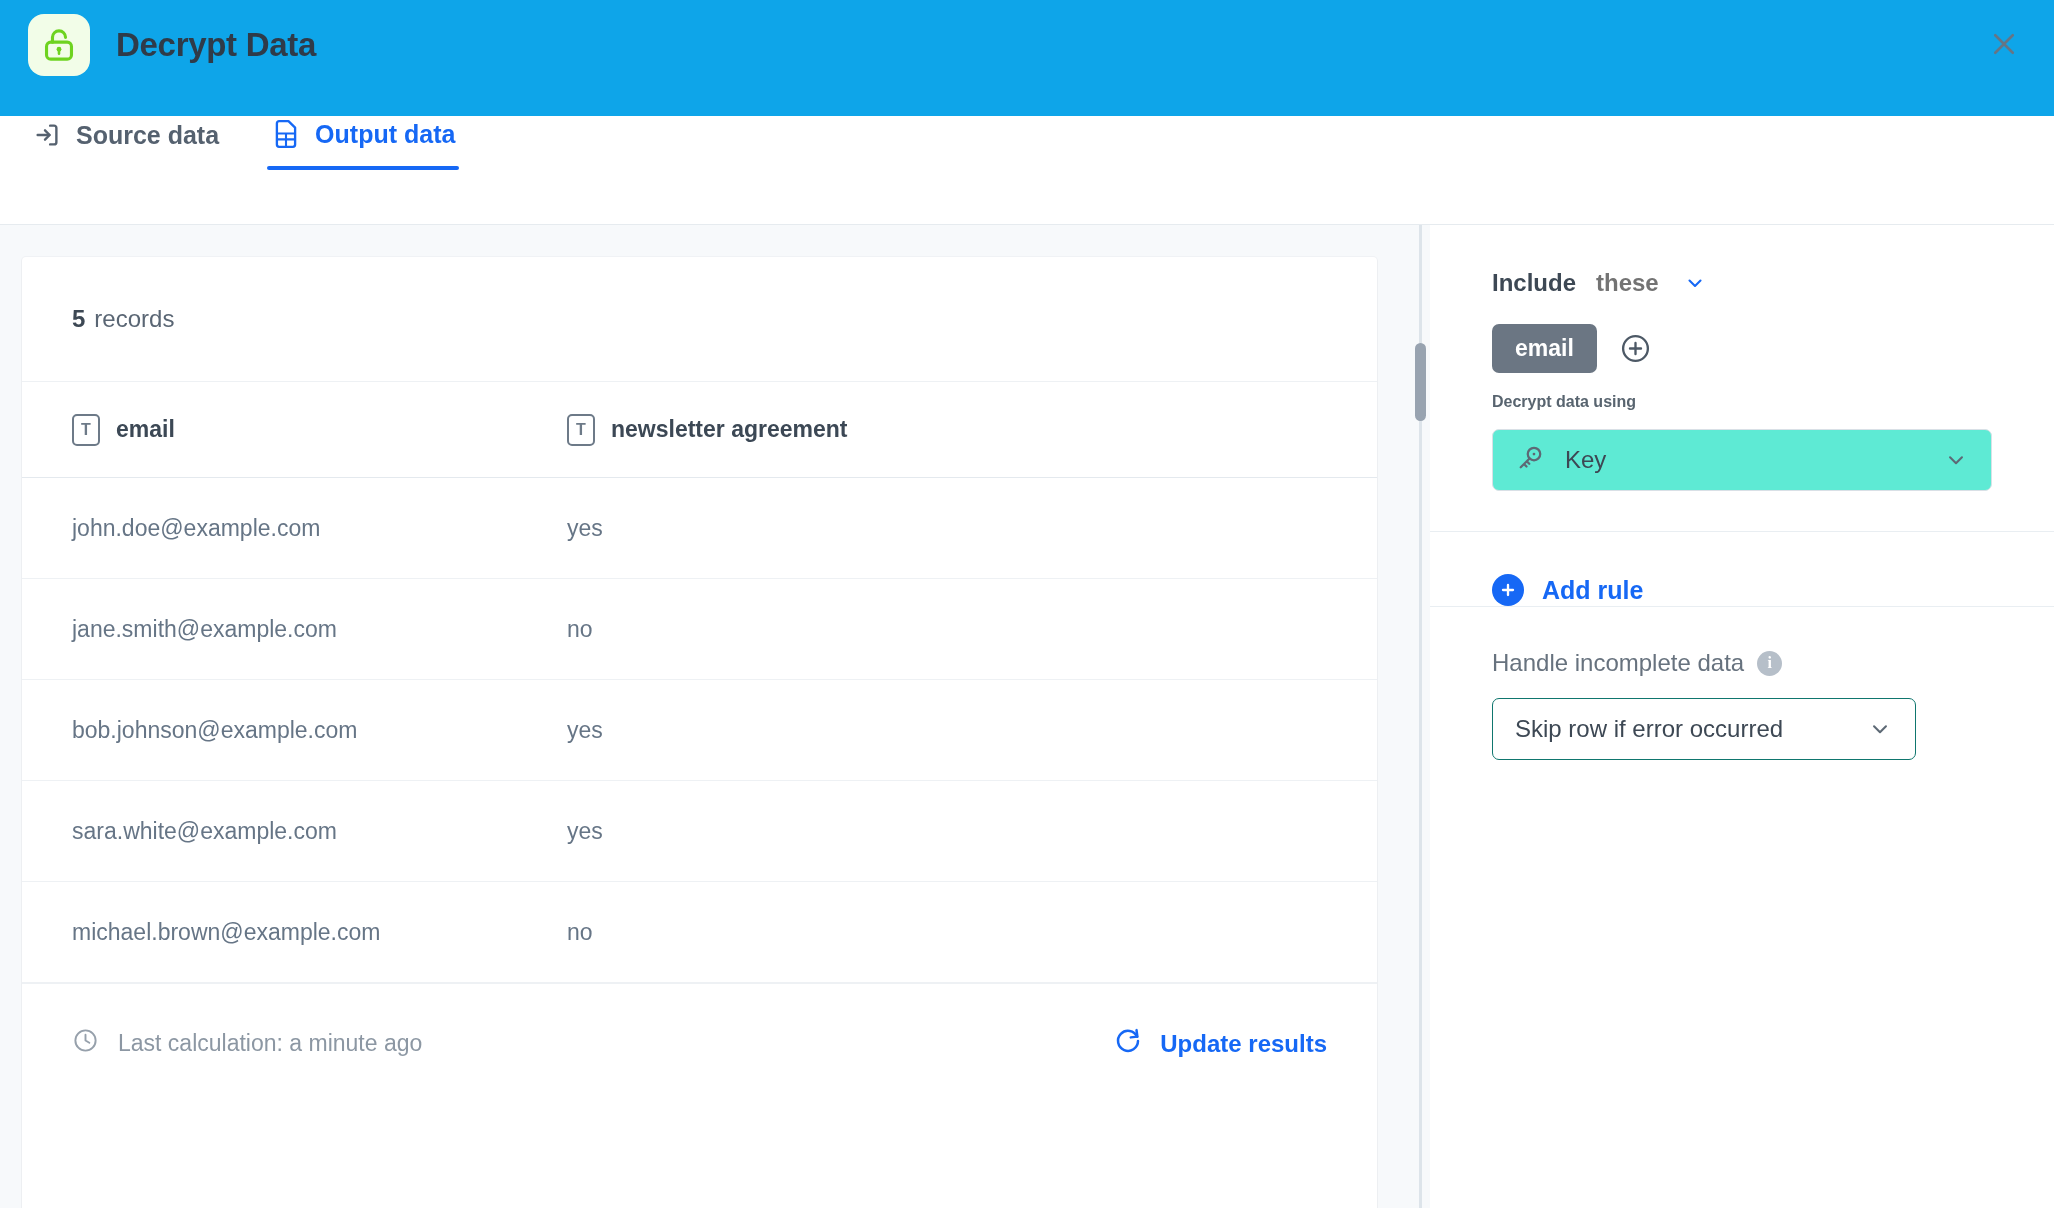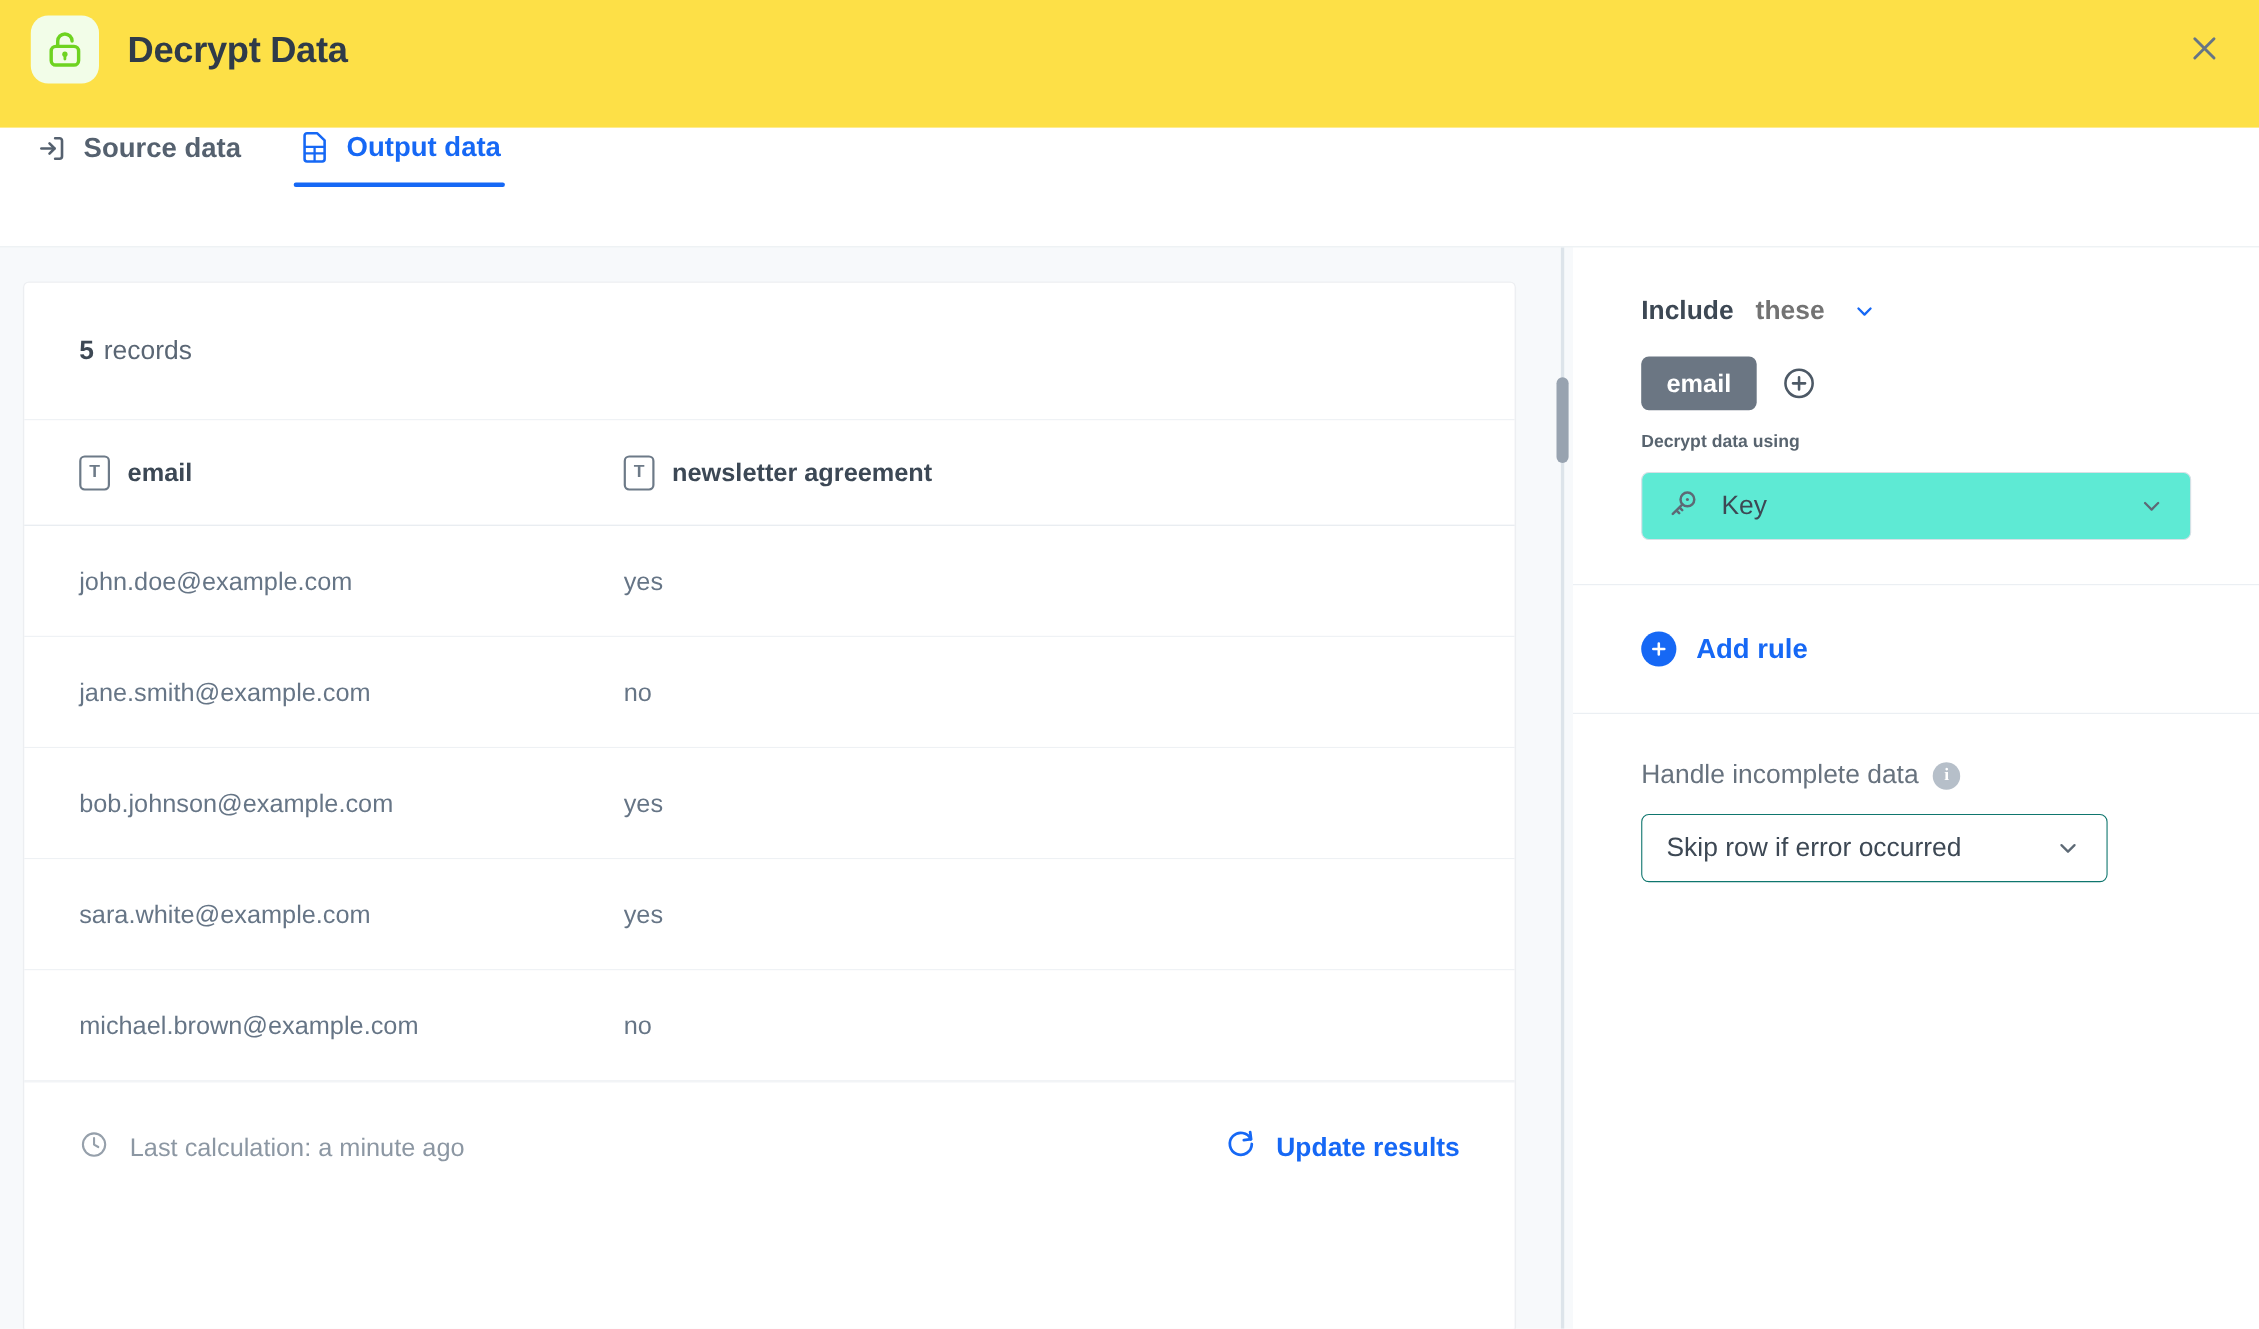--- a/index.html
+++ b/index.html
@@ -5,21 +5,21 @@
   * { box-sizing: border-box; margin: 0; padding: 0; }
   html, body {
     width: 2054px; height: 1208px;
     background: #ffffff;
     font-family: "Liberation Sans", sans-serif;
     overflow: hidden;
   }
   .app { position: relative; width: 2054px; height: 1208px; background: #ffffff; }
 
   
-  .header { position: absolute; left: 0; top: 0; width: 2054px; height: 116px; background: #fde047; }
+  .header { position: absolute; left: 0; top: 0; width: 2054px; height: 116px; background: #0ea5e9; }
   .title-row { position: absolute; left: 28px; top: 14px; display: flex; align-items: center; gap: 26px; }
   .lock-badge {
     width: 62px; height: 62px; border-radius: 16px; background: #f2fde8;
     display: flex; align-items: center; justify-content: center;
   }
   .app-title { font-size: 33px; font-weight: 700; color: #2f3b49; letter-spacing: -0.3px; }
   .close-btn {
     position: absolute; right: 24px; top: 18px; width: 52px; height: 52px;
     display: flex; align-items: center; justify-content: center; cursor: pointer;
   }
@@ -102,21 +102,21 @@
   .add-chip { width: 33px; height: 33px; cursor: pointer; display: flex; align-items: center; justify-content: center; }
 
   .field-label { margin-top: 20px; font-size: 16px; font-weight: 700; color: #58646f; }
   .select-box {
     margin-top: 18px; height: 62px; border: 1px solid #d9e0e6; border-radius: 7px;
     display: flex; align-items: center; padding: 0 22px; gap: 20px; cursor: pointer; background:#5eead4;
   }
   .select-value { font-size: 24px; color: #3d4854; }
   .select-chev { margin-left: auto; display: flex; align-items: center; }
 
-  .rp-mid { padding-top: 42px; padding-bottom: 42px; border-bottom: 1px solid #e9eef2; }
+  .rp-mid { padding-top: 42px; border-bottom: 1px solid #e9eef2; }
   .add-rule { display: flex; align-items: center; gap: 18px; cursor: pointer; }
   .plus-circle {
     width: 32px; height: 32px; border-radius: 50%; background: #1668f5;
     display: flex; align-items: center; justify-content: center;
   }
   .add-rule-label { font-size: 25px; font-weight: 700; color: #1668f5; }
 
   .rp-bottom { padding-top: 42px; }
   .handle-row { display: flex; align-items: center; gap: 13px; font-size: 24px; color: #67727e; }
   .info-icon {

